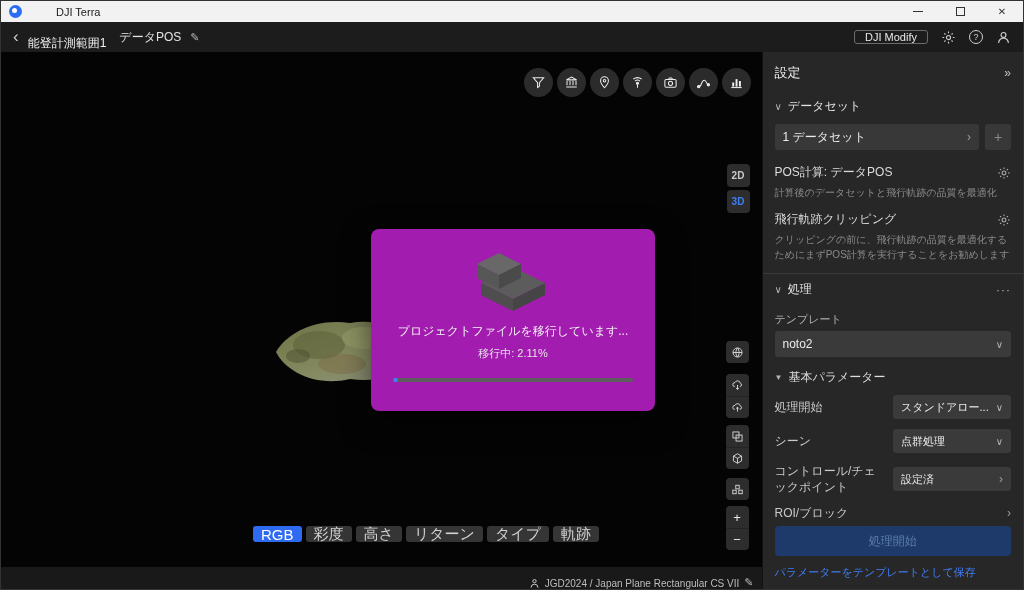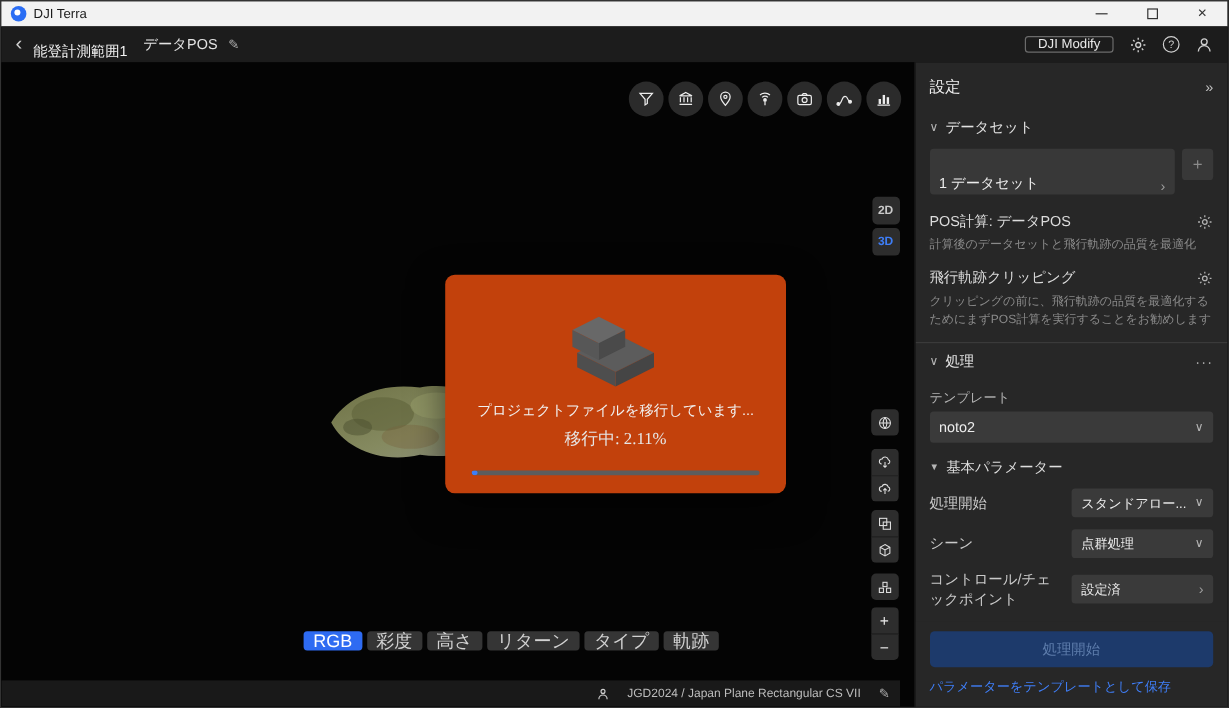--- a/index.html
+++ b/index.html
@@ -6,21 +6,21 @@
   html,body { background:#444; }
   .app {
     position:relative; width:1024px; height:590px; overflow:hidden;
     font-family:"Liberation Sans","DejaVu Sans",sans-serif;
     background:#050505; border:1px solid #333;
   }
   
   .titlebar { height:21px; background:#f2f2f2; display:flex; align-items:center; padding-left:8px; gap:6px; }
   .logo { width:13px; height:13px; border-radius:50%; background:#2a6df4; position:relative; }
   .logo::after { content:""; position:absolute; left:3px; top:3px; width:5px; height:5px; border-radius:50%; background:#fff; }
-  .app-title { font-size:11px; color:#1a1a1a; }
+  .app-title { font-size:11px; color:#1a1a1a;margin-left:28px; }
   .win-controls { margin-left:auto; display:flex; height:100%; }
   .win-btn { width:42px; height:100%; display:flex; align-items:center; justify-content:center; color:#333; font-size:10px; cursor:default; }
   .min-line { width:10px; height:1px; background:#333; display:block; }
   .max-box { width:9px; height:9px; border:1px solid #333; display:block; }
   
   .topbar { height:30px; background:#1c1c1c; display:flex; align-items:center; padding:0 12px; gap:9px; }
   .back { color:#cfcfcf; font-size:17px; line-height:1; margin-top:-2px; }
   .proj-title { font-size:12px; color:#f2f2f2;margin-top:12px; }
   .proj-sub { font-size:12px; color:#e3e3e3; margin-left:4px; }
   .edit-glyph { font-size:11px; color:#b3b3b3; }
@@ -42,41 +42,41 @@
   .vt-btn.active { color:#3e7ef7; }
   
   .side-tools { position:absolute; right:13px; top:289px; width:23px; display:flex; flex-direction:column; align-items:stretch; }
   .tool-btn { width:23px; height:22px; background:#2d2d2d; display:flex; align-items:center; justify-content:center; color:#dedede; }
   .tool-single { border-radius:4px; }
   .tool-group { border-radius:4px; overflow:hidden; display:flex; flex-direction:column; }
   .tool-group .tool-btn + .tool-btn { border-top:1px solid #242424; }
   .mt11{margin-top:11px}.mt7{margin-top:7px}.mt9{margin-top:9px}.mt6{margin-top:6px}
   .zoom-btn { font-size:13px; color:#e8e8e8; }
   
-  .modal { position:absolute; left:370px; top:177px; width:284px; height:182px; background:#c2410c; border-radius:8px;
-           box-shadow:0 10px 30px rgba(0,0,0,.55); display:flex; flex-direction:column; align-items:center; padding-top:27px;text-align:right; }
+  .modal { position:absolute; left:370px; top:177px; width:284px; height:182px; background:#a21caf; border-radius:8px;
+           box-shadow:0 10px 30px rgba(0,0,0,.55); display:flex; flex-direction:column; align-items:center; padding-top:16px;text-align:right; }
   .modal-msg { margin-top:10px; font-size:12px; color:#f1f1f1; }
-  .modal-progress-label { margin-top:6px; font-size:14px; color:#e6e6e6;font-family:Liberation Serif, serif; }
+  .modal-progress-label { margin-top:6px; font-size:11px; color:#e6e6e6; }
   .progress-track { margin-top:17px; width:240px; height:4px; border-radius:2px; background:#5d5d5d; overflow:hidden; }
   .progress-fill { height:100%; width:2%; background:#3e7ef7; border-radius:2px; }
   
   .modes { position:absolute; left:252px; top:474px; display:flex; gap:4px; }
   .mode-btn { height:16px; padding:0 8px; border-radius:3px; background:rgba(58,58,58,.92); color:#d2d2d2; font-size:15px; display:flex; align-items:center; }
   .mode-btn.active { background:#2e6bf2; color:#fff; }
   
-  .statusbar { position:absolute; left:0; right:12px; bottom:0; height:22px; background:#191919; display:flex; align-items:center; justify-content:flex-end; gap:15px; padding-right:8px; font-size:10px; color:#bdbdbd; }
+  .statusbar { position:absolute; left:0; right:0; bottom:0; height:22px; background:#191919; display:flex; align-items:flex-end; justify-content:flex-end; gap:5px; padding-right:8px; font-size:10px; color:#bdbdbd; }
   
   .panel { position:relative; width:262px; background:#272727; overflow:hidden; border-left:1px solid #111; }
   .panel-header { display:flex; align-items:center; justify-content:space-between; padding:12px 12px 9px; font-size:13px; color:#f0f0f0; }
   .collapse { color:#c0c0c0; font-size:12px; }
   .sec-head { display:flex; align-items:center; gap:6px; padding:7px 12px 6px; font-size:12px; color:#e2e2e2; }
   .chev { color:#b5b5b5; font-size:10px; }
   .more { margin-left:auto; color:#b5b5b5; font-size:12px; letter-spacing:1px; }
   .dataset-row { display:flex; gap:6px; margin:3px 12px 7px; }
-  .dataset-select { flex:1; height:38px; background:#383838; border-radius:3px; display:flex; align-items:flex-end; justify-content:space-between; padding:0 8px; font-size:12px; color:#ececec; }
+  .dataset-select { flex:1; height:26px; background:#383838; border-radius:3px; display:flex; align-items:center; justify-content:space-between; padding:0 8px; font-size:12px; color:#ececec; }
   .chev-r { color:#9d9d9d; font-size:12px; }
   .plus-btn { width:26px; height:26px; background:#383838; border-radius:3px; color:#8b8b8b; font-size:14px; display:flex; align-items:center; justify-content:center; }
   .item-row { display:flex; align-items:center; justify-content:space-between; padding:7px 12px 2px; }
   .item-title { font-size:12px; color:#dcdcdc; }
   .gear { color:#b3b3b3; display:flex; }
   .desc { padding:2px 12px 4px; font-size:10px; color:#8a8a8a; line-height:1.5; }
   .divider { height:1px; background:#3a3a3a; margin:7px 0 0; }
   .small-label { padding:8px 12px 4px; font-size:11px; color:#b3b3b3; }
   .dropdown { background:#3a3a3a; border-radius:3px; display:flex; align-items:center; justify-content:space-between; padding:0 8px; color:#ececec; }
   .dropdown.wide { margin:0 12px; height:26px; font-size:12px; }

